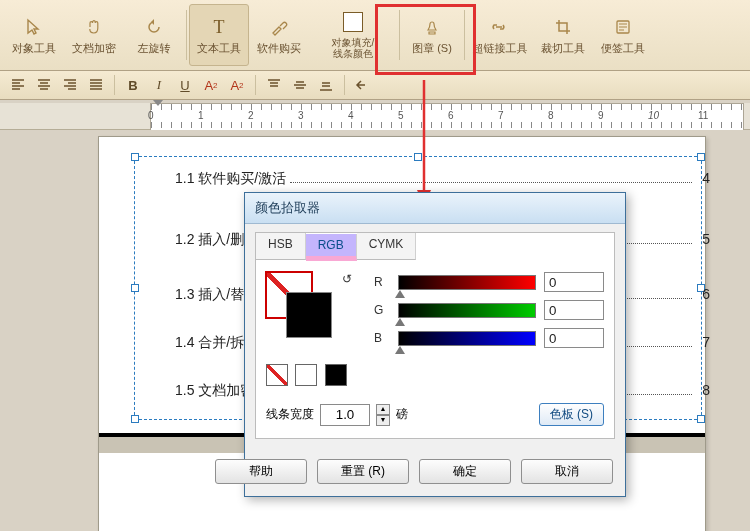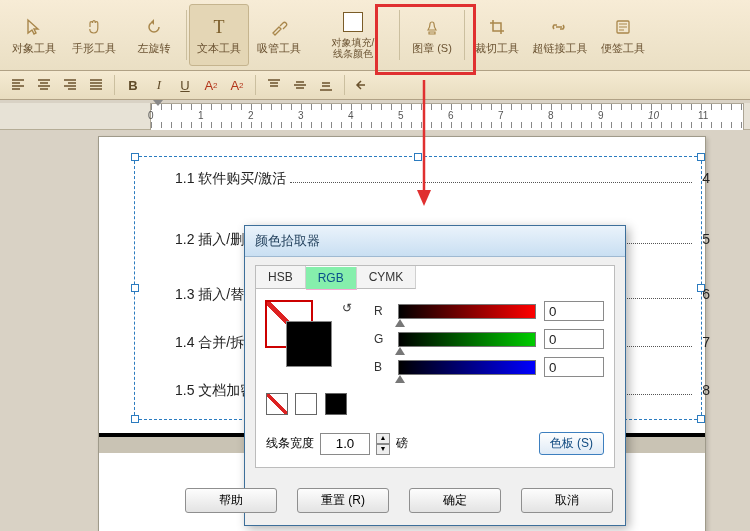--- a/index.html
+++ b/index.html
@@ -41,21 +41,21 @@
 
   
   .arrow { position:absolute; pointer-events:none; }
 
   
   .dialog { position:absolute; background:#f0f0f0; border:1px solid #3d6f9a; box-shadow:3px 3px 10px rgba(0,0,0,0.3); font-size:12px; }
   .dlg-title { background:linear-gradient(#eaf3fb,#c9dff2); border-bottom:1px solid #9fb9d1; padding:6px 10px; font-size:13px; color:#1b3a56; }
   .dlg-body { padding:8px 10px 10px 10px; }
   .tabs { display:flex; border-bottom:1px solid #b8b8b8; background:#fff; border:1px solid #bcbcbc; border-bottom:none; }
   .tab { padding:4px 12px; border-right:1px solid #d0d0d0; cursor:pointer; color:#333; background:#f4f4f4; border-bottom:1px solid #bcbcbc; }
-  .tab.active { background:#86efac; color:#0b4f8b; border-bottom:1px solid #f9a8d4; position:relative; top:1px; }
+  .tab.active { background:#c4b5fd; color:#0b4f8b; border-bottom:5px solid #f9a8d4; position:relative; top:1px; }
   .panel { border:1px solid #bcbcbc; border-top:none; background:#fff; padding:12px 10px; }
   .swatch-row { display:flex; align-items:flex-start; gap:8px; }
   .swatch-big { width:44px; height:44px; border:1px solid #888; position:relative; }
   .swatch-big.nostroke::after { content:""; position:absolute; left:-2px; top:-2px; right:-2px; bottom:-2px; border:2px solid #c00; transform:rotate(0); background:linear-gradient( to top right, transparent 46%, #d22 46%, #d22 54%, transparent 54% ); }
   .swap-arrows { width:18px; text-align:center; color:#333; cursor:pointer; }
   .rgb-rows { flex:1; margin-left:10px; }
   .rgb-row { display:flex; align-items:center; margin-bottom:8px; }
   .rgb-row .ch { width:16px; color:#333; }
   .slider { flex:1; height:13px; border:1px solid #777; position:relative; margin:0 8px; }
   .slider .mk { position:absolute; bottom:-9px; left:-4px; width:0;height:0;border-left:5px solid transparent;border-right:5px solid transparent;border-bottom:8px solid #777; }
@@ -63,21 +63,21 @@
   .sl-g { background:linear-gradient(to right,#000,#0c0); }
   .sl-b { background:linear-gradient(to right,#000,#00f); }
   .valbox { width:50px; height:18px; border:1px solid #8a8a8a; background:#fff; padding:0 4px; color:#222; }
   .mini-sw { width:20px; height:20px; border:1px solid #666; display:inline-block; margin-right:4px; }
   .mini-no::after{content:"";display:block;width:100%;height:100%;background:linear-gradient(to top right,transparent 44%,#d22 44%,#d22 56%,transparent 56%);}
   .dlg-row2 { display:flex; align-items:center; margin-top:14px; gap:6px; }
   .spin { width:44px; height:18px; border:1px solid #8a8a8a; background:#fff; text-align:center; }
   .spin-btns { width:14px; display:flex; flex-direction:column; }
   .spin-btns div { height:9px; border:1px solid #8a8a8a; background:#eee; font-size:7px; line-height:7px; text-align:center; cursor:pointer; }
   .palette-btn { margin-left:auto; padding:2px 10px; border:1px solid #3d7fbf; background:linear-gradient(#fefefe,#dfeaf6); border-radius:3px; cursor:pointer; color:#104a80; }
-  .dlg-btns { display:flex; justify-content:flex-end; gap:20px; padding:10px 12px 12px; }
+  .dlg-btns { display:flex; justify-content:flex-end; gap:10px; padding:10px 12px 12px; }
   .btn { min-width:70px; padding:3px 10px; border:1px solid #8f8f8f; background:linear-gradient(#fdfdfd,#e3e3e3); border-radius:3px; cursor:pointer; text-align:center; }
 
   svg { display:block; }
 </style>
 </head>
 <body>
 
 <div id="app">
 
   <div class="toolbar">
@@ -88,21 +88,21 @@
           </svg>
         </span>
       <span class="lbl">对象工具</span>
     </div>
     <div class="tool">
       <span class="ic">
           <svg width="18" height="18">
             <path d="M5 9 V5 a1.3 1.3 0 0 1 2.6 0 V4 a1.3 1.3 0 0 1 2.6 0 V5 a1.3 1.3 0 0 1 2.6 0 V10 q0 5 -4 5 q-4 0 -4 -4" fill="none" stroke="#a9874b" stroke-width="1.2"></path>
           </svg>
         </span>
-      <span class="lbl">手形工具</span>
+      <span class="lbl">文档加密</span>
     </div>
     <div class="tool">
       <span class="ic">
           <svg width="18" height="18">
             <path d="M14 9 a5 5 0 1 1 -5 -5" fill="none" stroke="#a9874b" stroke-width="1.5"></path>
             <path d="M9 1 L9 7 L6 4 Z" fill="#a9874b"></path>
           </svg>
         </span>
       <span class="lbl">左旋转</span>
     </div>
@@ -114,53 +114,53 @@
           </svg>
         </span>
       <span class="lbl">文本工具</span>
     </div>
     <div class="tool">
       <span class="ic">
           <svg width="18" height="18">
             <path d="M3 15 L9 9 L11 11 L5 17 Z M10 8 l3 -3 a2 2 0 0 1 3 3 l-3 3" fill="none" stroke="#a9874b" stroke-width="1.3"></path>
           </svg>
         </span>
-      <span class="lbl">吸管工具</span>
+      <span class="lbl">软件购买</span>
     </div>
     <div class="tool" style="width:86px;">
       <span class="ic">
           <span style="width:18px;height:18px;border:1px solid #7a5c28;background:#fff;display:inline-block;"></span>
         </span>
       <span class="lbl two">对象填充/线条颜色</span>
     </div>
     <div class="sep"></div>
     <div class="tool">
       <span class="ic">
           <svg width="18" height="18">
             <path d="M6 14 h6 v2 h-6z M7 6 a2 2 0 1 1 4 0 q0 3 2 6 h-8 q2 -3 2 -6" fill="none" stroke="#a9874b" stroke-width="1.2"></path>
           </svg>
         </span>
       <span class="lbl">图章 (S)</span>
     </div>
     <div class="sep"></div>
-    <div class="tool">
-      <span class="ic">
-          <svg width="18" height="18">
-            <path d="M5 2 V13 H16 M2 5 H13 V16" fill="none" stroke="#a9874b" stroke-width="1.5"></path>
-          </svg>
-        </span>
-      <span class="lbl">裁切工具</span>
-    </div>
     <div class="tool" style="width:64px;">
       <span class="ic">
           <svg width="20" height="18">
             <path d="M4 11 a3 3 0 0 1 0 -4 l3 0 M13 7 a3 3 0 0 1 0 4 l-3 0 M6 9 h6" fill="none" stroke="#a9874b" stroke-width="1.5"></path>
           </svg>
         </span>
       <span class="lbl">超链接工具</span>
+    </div>
+    <div class="tool">
+      <span class="ic">
+          <svg width="18" height="18">
+            <path d="M5 2 V13 H16 M2 5 H13 V16" fill="none" stroke="#a9874b" stroke-width="1.5"></path>
+          </svg>
+        </span>
+      <span class="lbl">裁切工具</span>
     </div>
     <div class="tool">
       <span class="ic">
           <svg width="18" height="18">
             <rect x="3" y="3" width="12" height="12" rx="1" fill="none" stroke="#a9874b" stroke-width="1.3"></rect>
             <path d="M5 6h8M5 9h8M5 12h5" stroke="#a9874b" stroke-width="1"></path>
           </svg>
         </span>
       <span class="lbl">便签工具</span>
     </div>
@@ -399,21 +399,21 @@
     </div>
 
     <div class="hr-thick" style="top:303px;"></div>
     <div style="position:absolute; left:99px; top:307px; right:45px; height:16px; background:#c9c3b4;"></div>
 
     <svg class="arrow" style="left:414px; top:-50px; width:20px; height:130px;">
       <line x1="10" y1="0" x2="10" y2="112" stroke="#e03030" stroke-width="2.5"></line>
       <polygon points="10,126 3,110 17,110" fill="#e03030"></polygon>
     </svg>
 
-    <div class="dialog" style="left:244px; top:95px; width:380px;">
+    <div class="dialog" style="left:244px; top:62px; width:380px;">
       <div class="dlg-title">颜色拾取器</div>
       <div class="dlg-body">
         <div class="tabs">
           <div class="tab">HSB</div>
           <div class="tab active">RGB</div>
           <div class="tab">CYMK</div>
         </div>
         <div class="panel">
           <div class="swatch-row">
             <div style="position:relative;width:64px;height:64px;">

